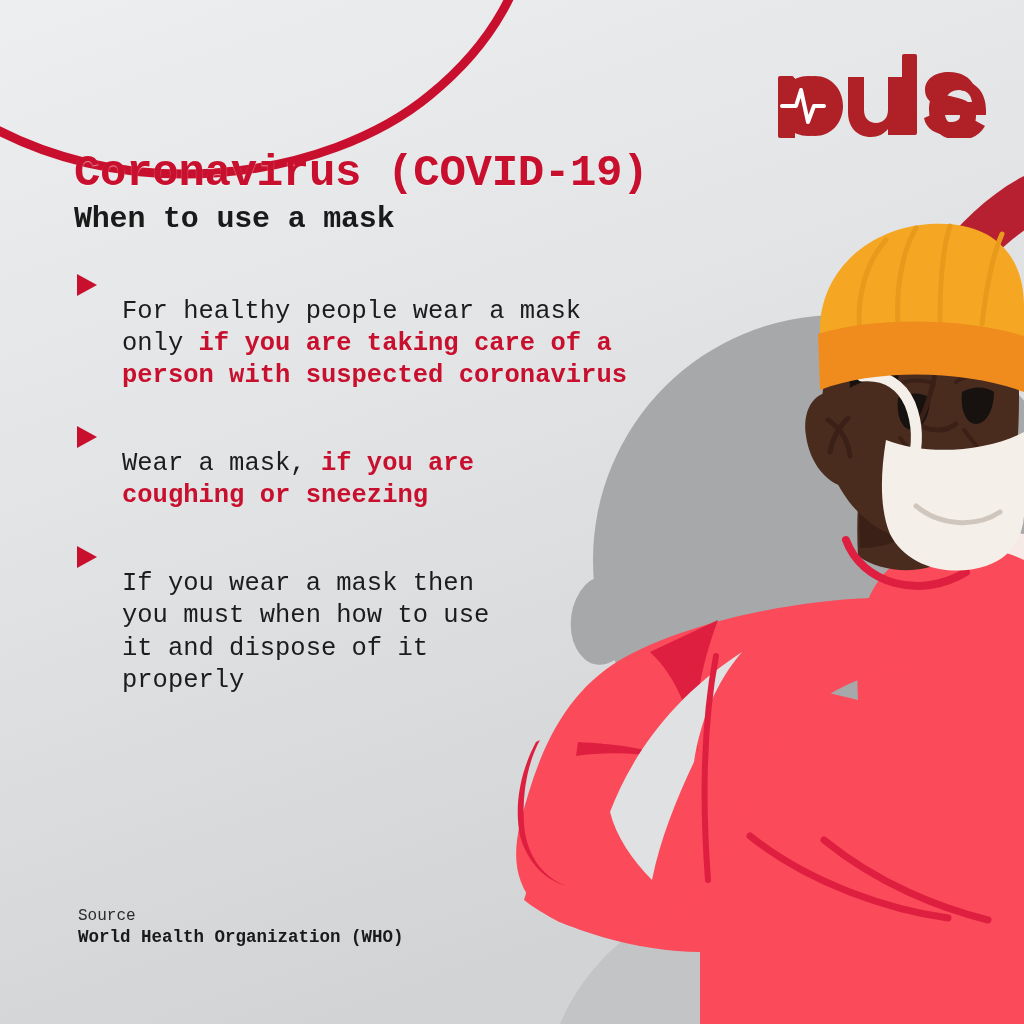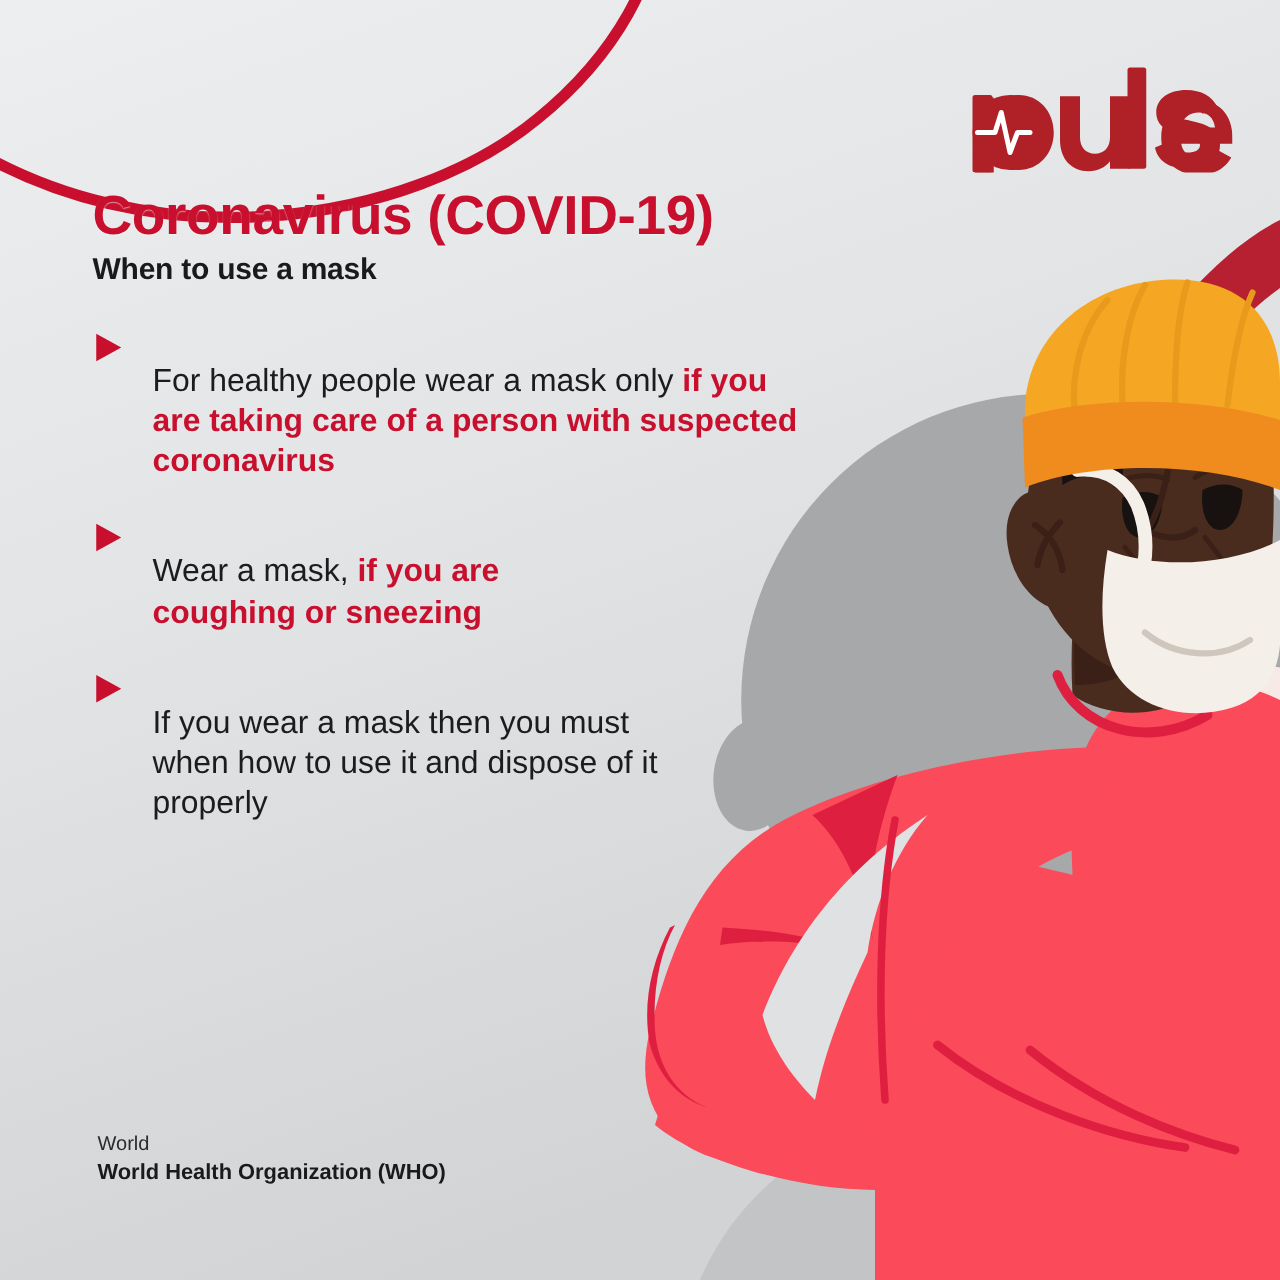--- a/index.html
+++ b/index.html
@@ -4,41 +4,42 @@
 <style>
   html,body{margin:0;padding:0;}
   body{
     width:1024px;height:1024px;overflow:hidden;
     font-family:"Liberation Sans", sans-serif;
     background:#d4d6d7;
   }
   .poster{
     position:relative;width:1024px;height:1024px;overflow:hidden;
     background:linear-gradient(165deg,#eceeef 0%, #e6e8e9 28%, #dcdedf 58%, #d1d3d4 100%);
+    font-family:Liberation Mono, monospace;
   }
   .layer{position:absolute;inset:0;}
   svg.layer{width:1024px;height:1024px;display:block;}
 
   
   .logo{
     position:absolute;right:38px;top:52px;width:210px;height:86px;
   }
   .logo svg{width:100%;height:100%;display:block;}
 
   
   .content{
     position:absolute;left:74px;top:150px;width:620px;
   }
   .title{
     font-size:44px;font-weight:bold;line-height:1.06;
     color:#c8102e;letter-spacing:-0.3px;margin:0 0 6px 0;
     text-shadow:0 1px 1px rgba(255,255,255,.55);
   }
   .subtitle{
-    font-size:24px;font-weight:bold;line-height:1.1;
+    font-size:30px;font-weight:bold;line-height:1.1;
     color:#1a1a1a;margin:0 0 30px 0;letter-spacing:-0.2px;
   }
 
   ul.bullets{list-style:none;margin:0;padding:0;}
   li.bullet{
     display:flex;align-items:flex-start;margin-bottom:26px;
   }
   .marker{
     flex:0 0 auto;width:26px;height:26px;margin-right:22px;margin-top:6px;
   }
@@ -235,17 +236,17 @@
               <path d="M3 2 L23 13 L3 24 Z" fill="#c8102e"></path>
             </svg>
         </span>
         <span class="btext"><span>If you wear a mask then you must when how to use it and dispose of it properly</span></span>
       </li>
 
     </ul>
   </div>
 
   <div class="source">
-    <div class="source-label">World</div>
+    <div class="source-label">Source</div>
     <div class="source-name">World Health Organization (WHO)</div>
   </div>
 
 </div>
 
 </body></html>

